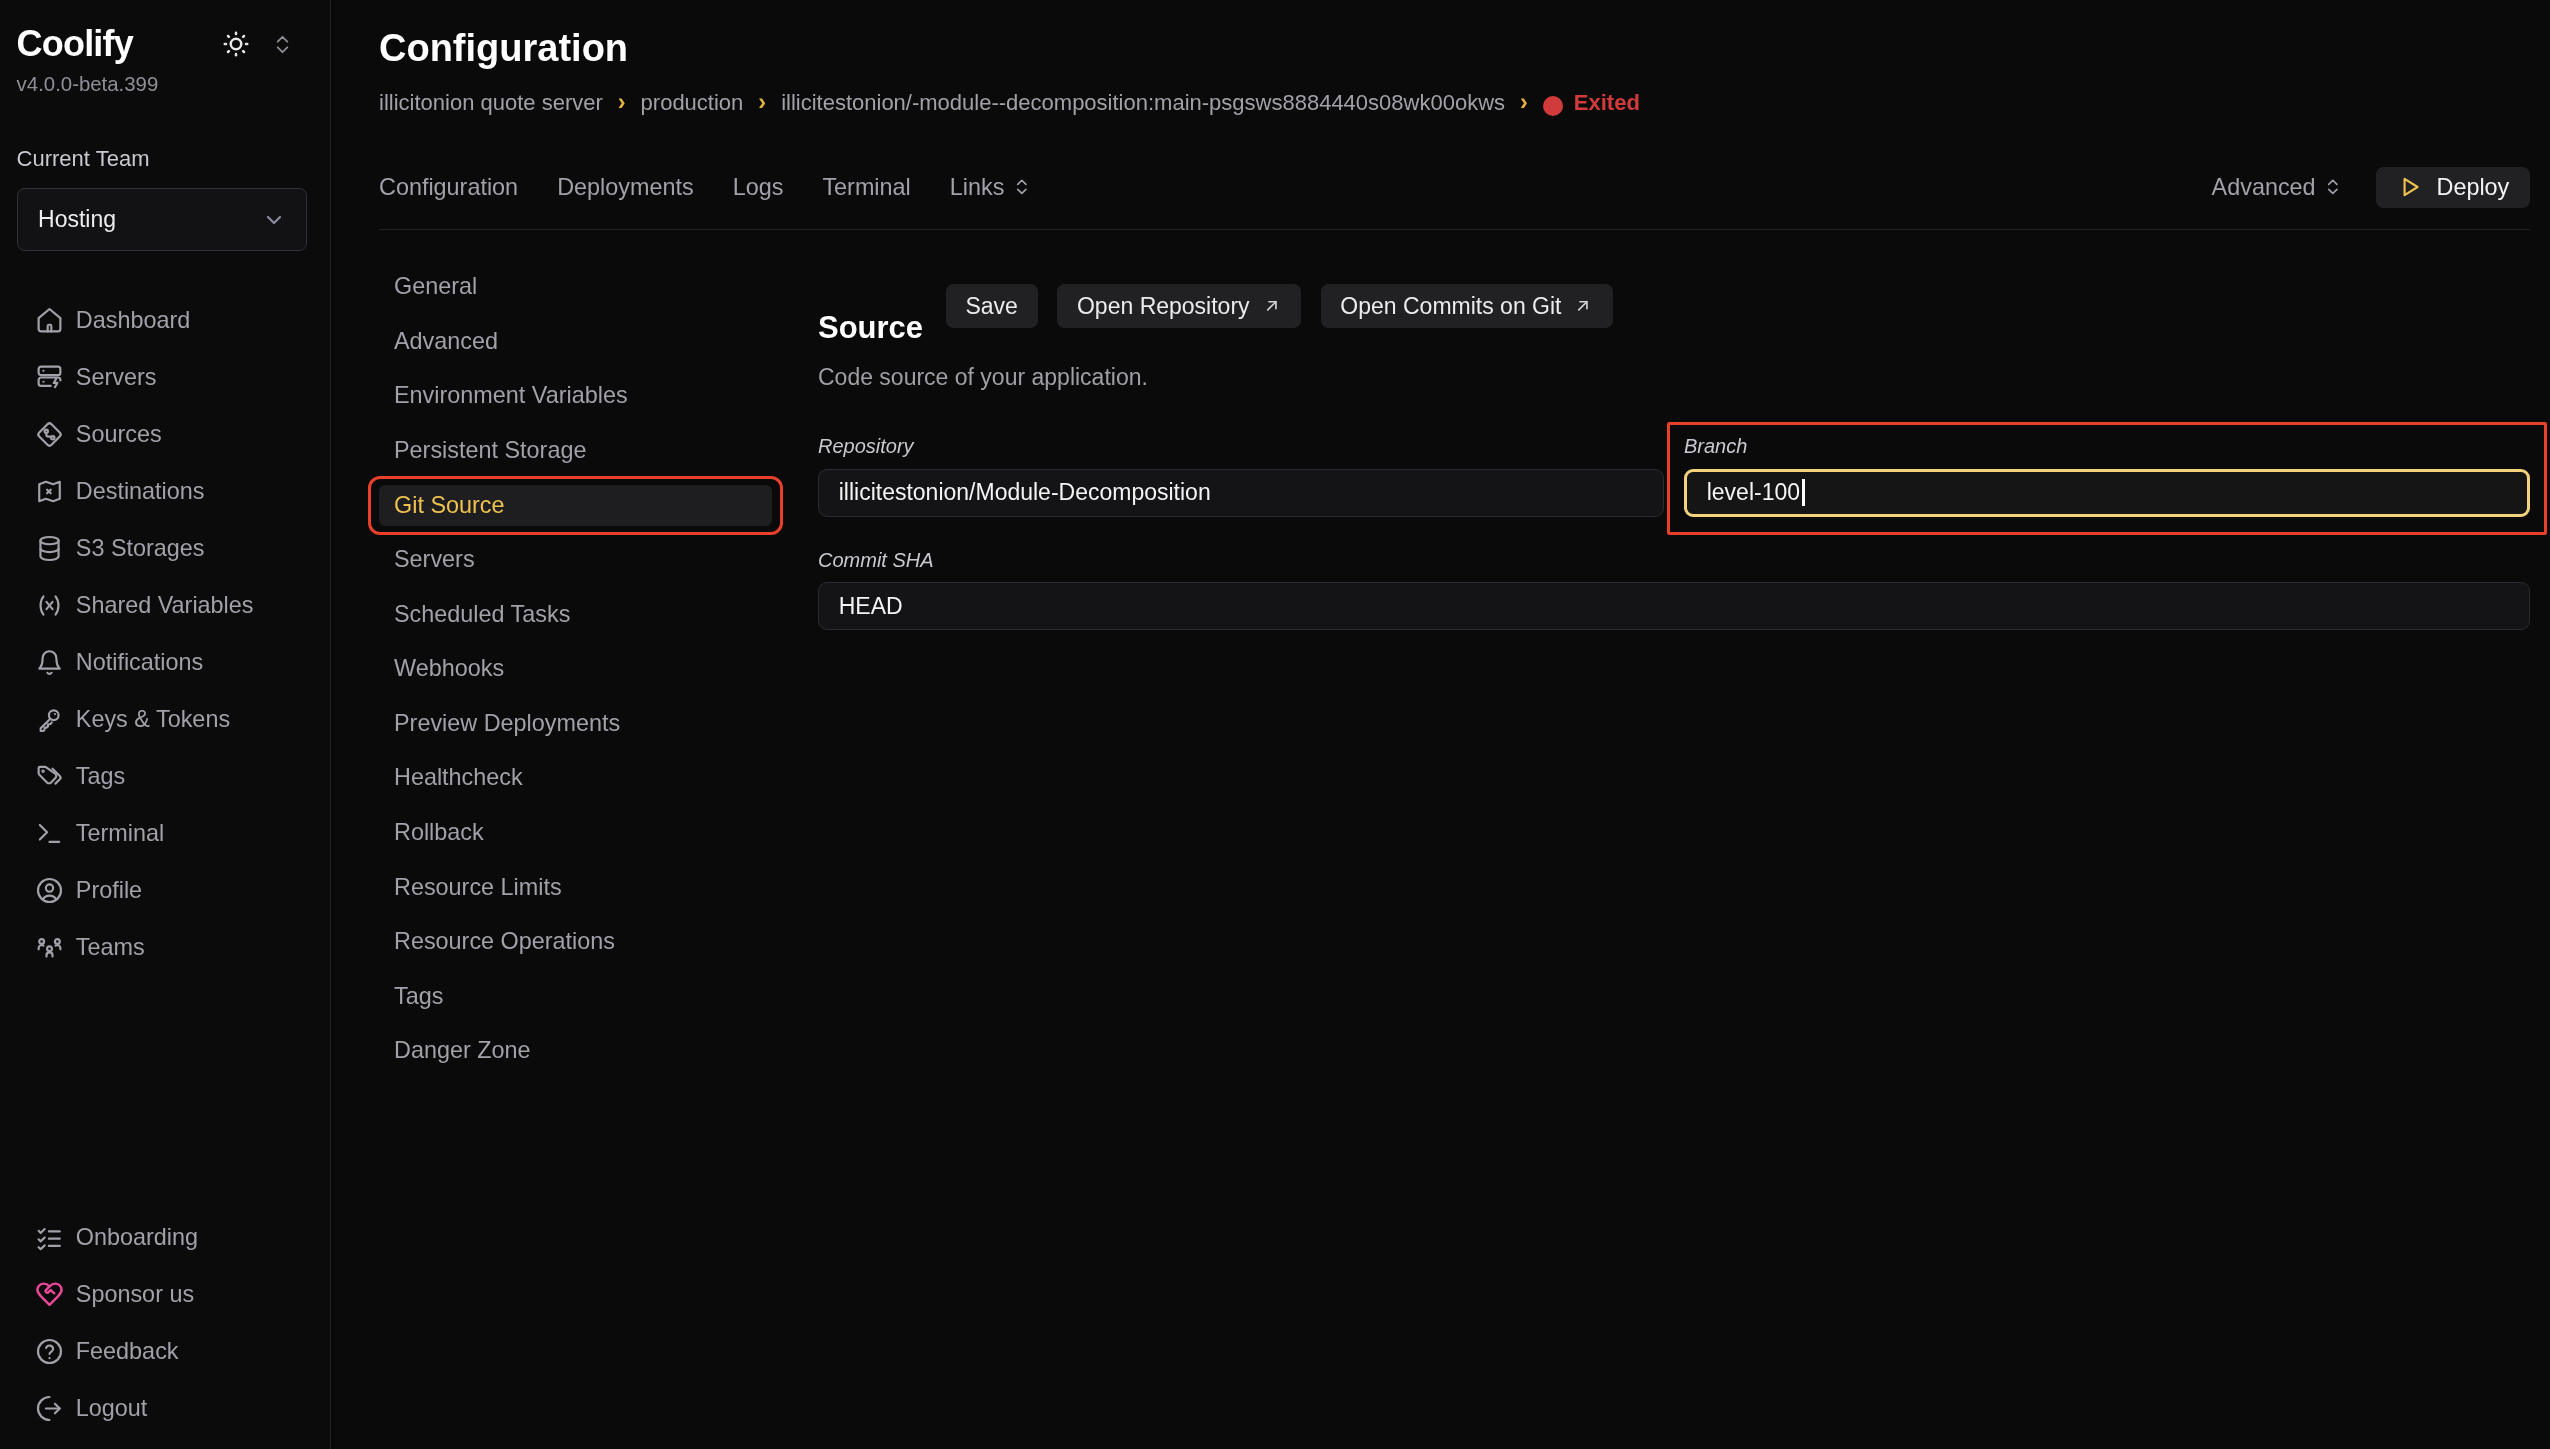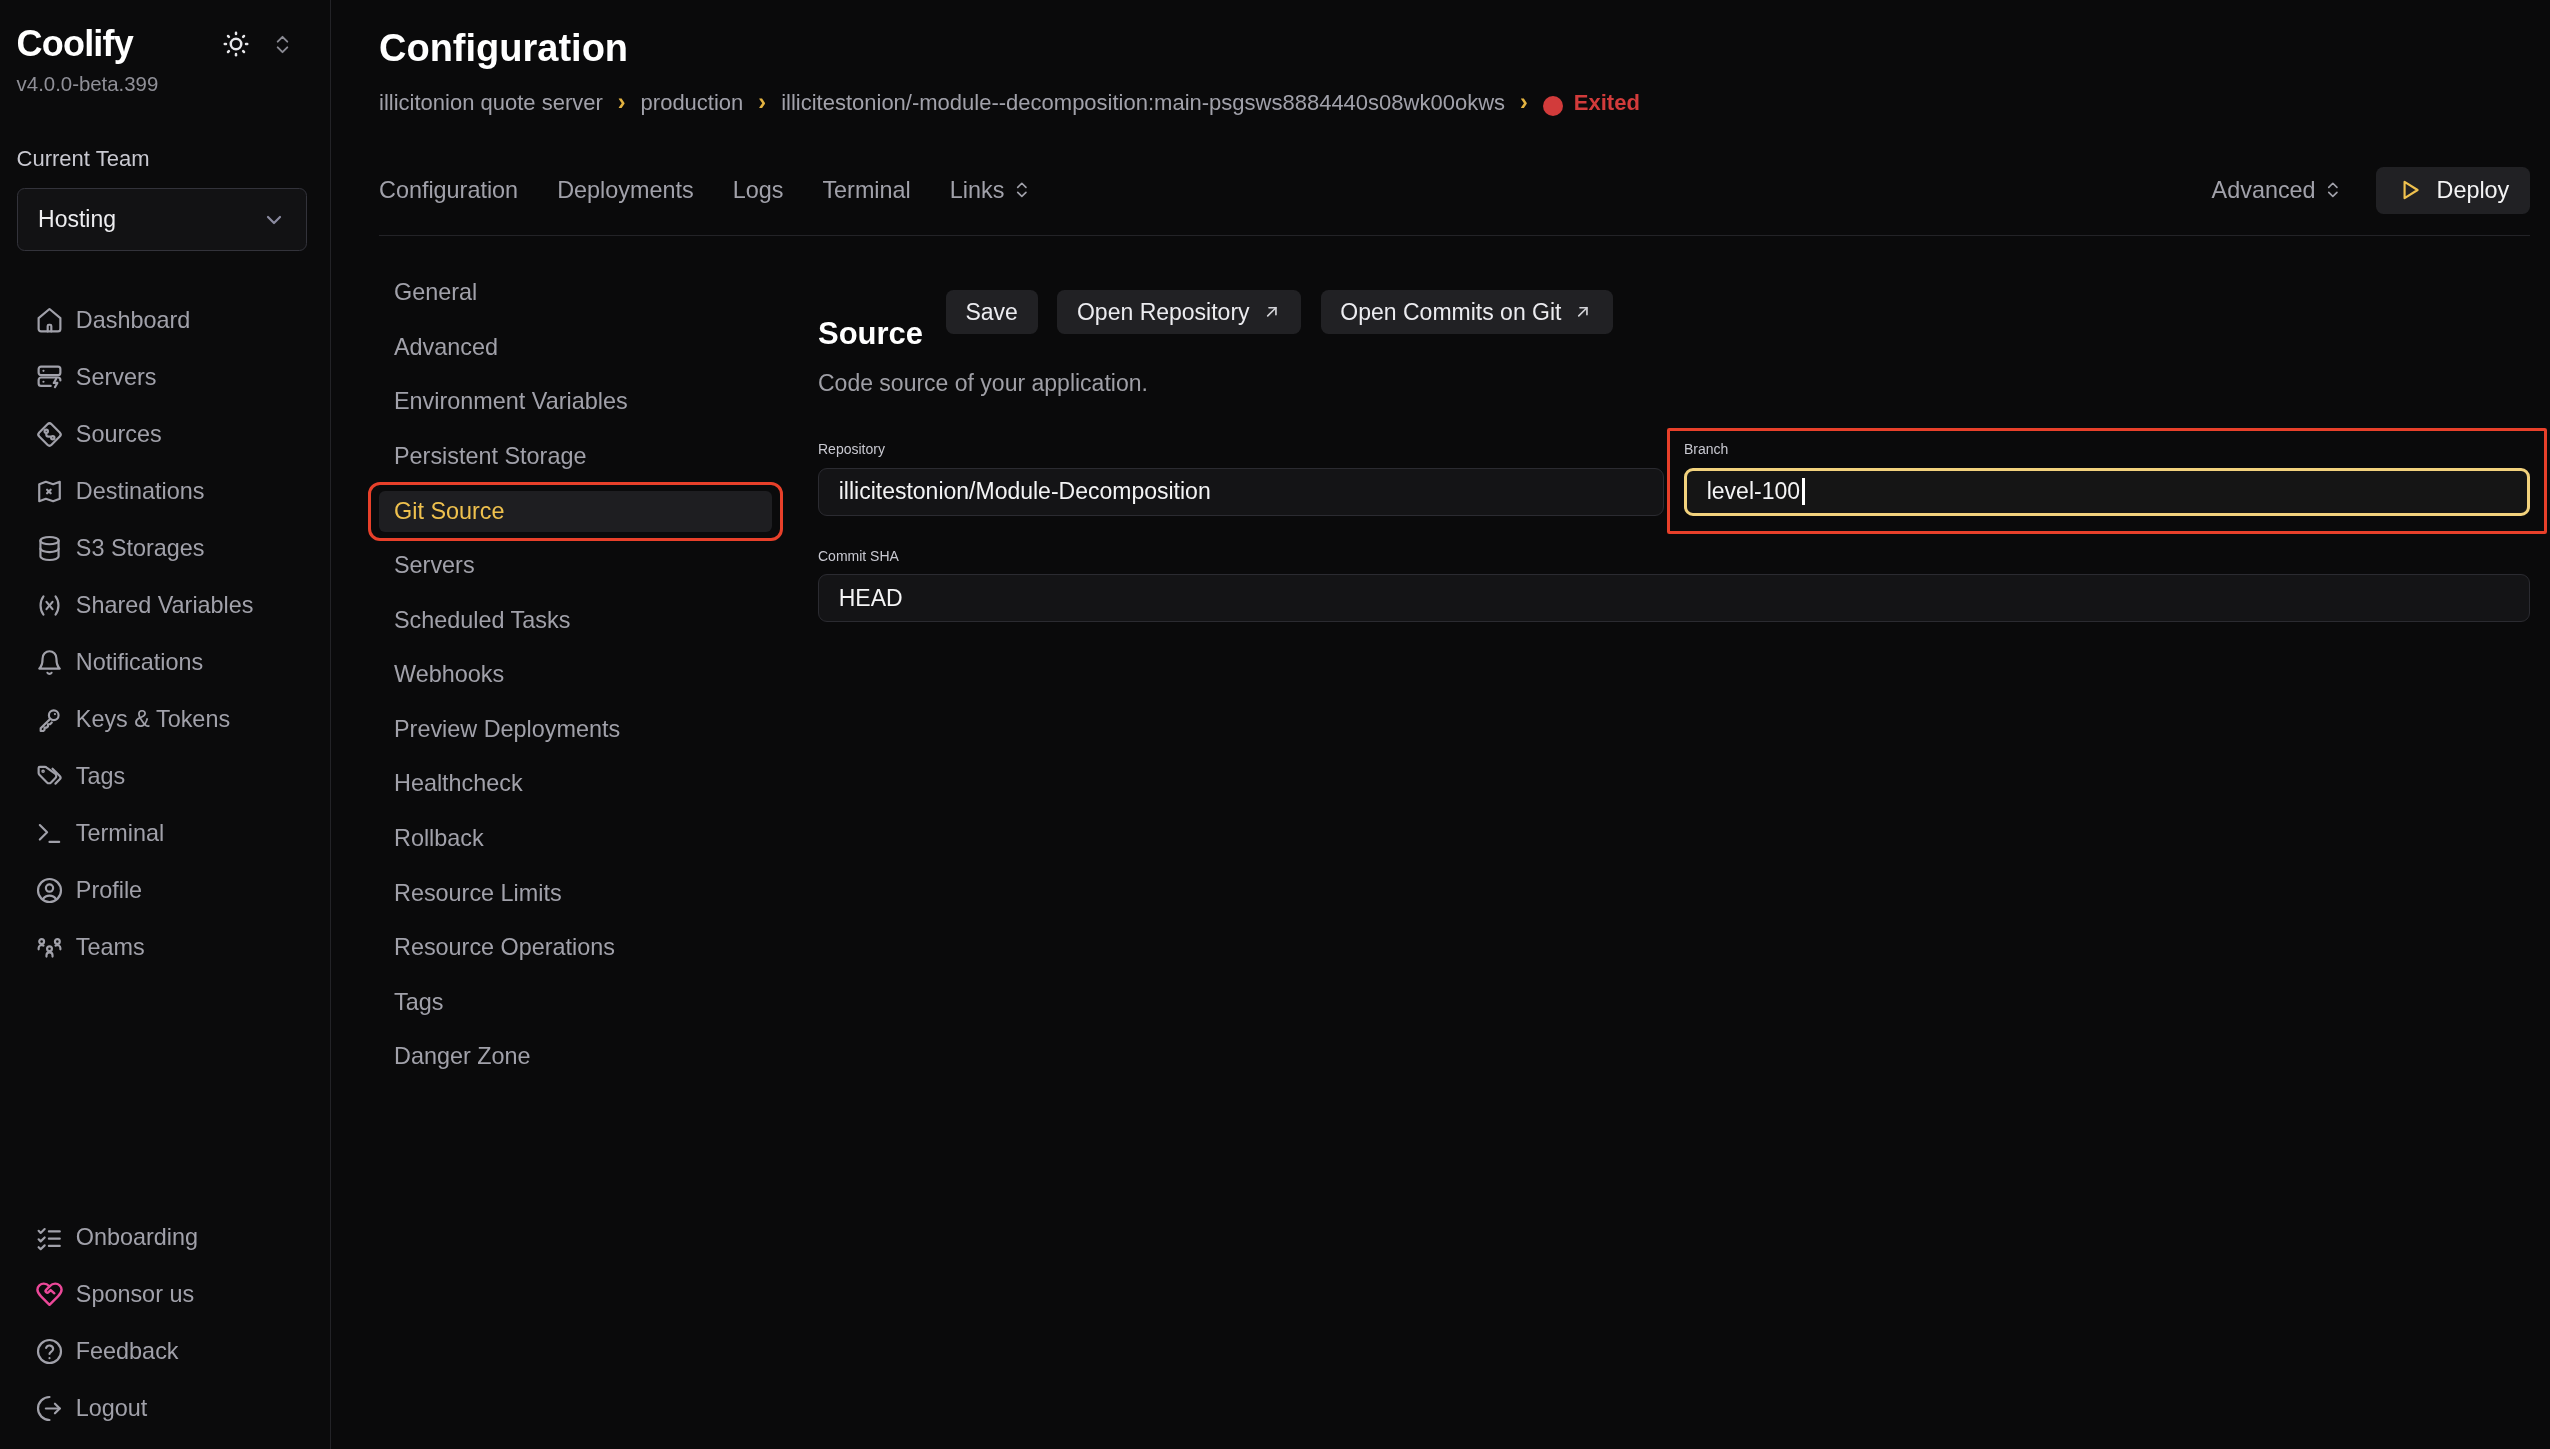--- a/index.html
+++ b/index.html
@@ -68,21 +68,21 @@
   .status-label{color:var(--status-red);font-weight:700;font-size:22px;}
 
   .tabbar{margin-top:50px;display:flex;align-items:center;justify-content:space-between;}
   .tabs{display:flex;align-items:center;gap:39px;}
   .tab{font-size:23.4px;color:var(--muted);text-decoration:none;display:flex;align-items:center;gap:7.6px;cursor:pointer;}
   .tab svg{stroke:var(--muted);}
   .tab-actions{display:flex;align-items:center;gap:33px;}
   .advanced{display:flex;align-items:center;gap:7.6px;font-size:23.4px;color:var(--muted);cursor:pointer;}
   .advanced svg{stroke:var(--muted);}
   .deploy{
-    height:47px;background:var(--panel);border:none;border-radius:7.6px;display:flex;
+    height:41px;background:var(--panel);border:none;border-radius:7.6px;display:flex;
     align-items:center;gap:13.6px;padding:0 21px;font-size:23.4px;color:var(--white);
     font-family:inherit;cursor:pointer;
   }
   .divider{height:1.5px;background:var(--line);margin-top:21px;}
 
   .content{display:flex;margin-top:36px;flex:1;min-height:0;}
   .subnav{width:393px;flex:none;display:flex;flex-direction:column;}
   .subnav-item{
     height:41px;display:flex;align-items:center;padding-left:15px;margin-bottom:13.6px;
     font-size:23.4px;color:var(--muted);border-radius:6px;text-decoration:none;cursor:pointer;white-space:nowrap;
@@ -99,21 +99,21 @@
   .btn{
     height:44px;background:var(--panel);border:none;border-radius:7.6px;padding:0 19.7px;
     display:flex;align-items:center;gap:12px;font-size:23px;color:#ececf0;
     font-family:inherit;cursor:pointer;white-space:nowrap;
   }
   .btn svg{stroke:#d4d4d8;}
   .form-desc{margin-top:18px;font-size:23px;color:#9f9fa6;}
 
   .fields-row{display:flex;gap:19.7px;margin-top:44px;}
   .field{flex:1;min-width:0;}
-  .field-label{display:block;font-size:14px;color:var(--muted2);margin-bottom:10.6px;}
+  .field-label{display:block;font-size:20px;color:var(--muted2);margin-bottom:10.6px;font-style:italic;}
   .input{
     height:48px;background:var(--input-bg);border:1.5px solid var(--input-border);
     border-radius:9px;display:flex;align-items:center;padding:0 19.7px;
     font-size:23px;color:var(--white);cursor:text;white-space:nowrap;overflow:hidden;
   }
   .input.focused{border:3px solid var(--gold-border);background:#151515;}
   .caret{display:inline-block;width:2.3px;height:27px;background:#ffffff;margin-left:2.3px;}
   .ring2{
     border:3px solid var(--red);border-radius:2.3px;
     padding:10.6px 13.6px 15px;margin:-13.6px -16.6px -18px;

